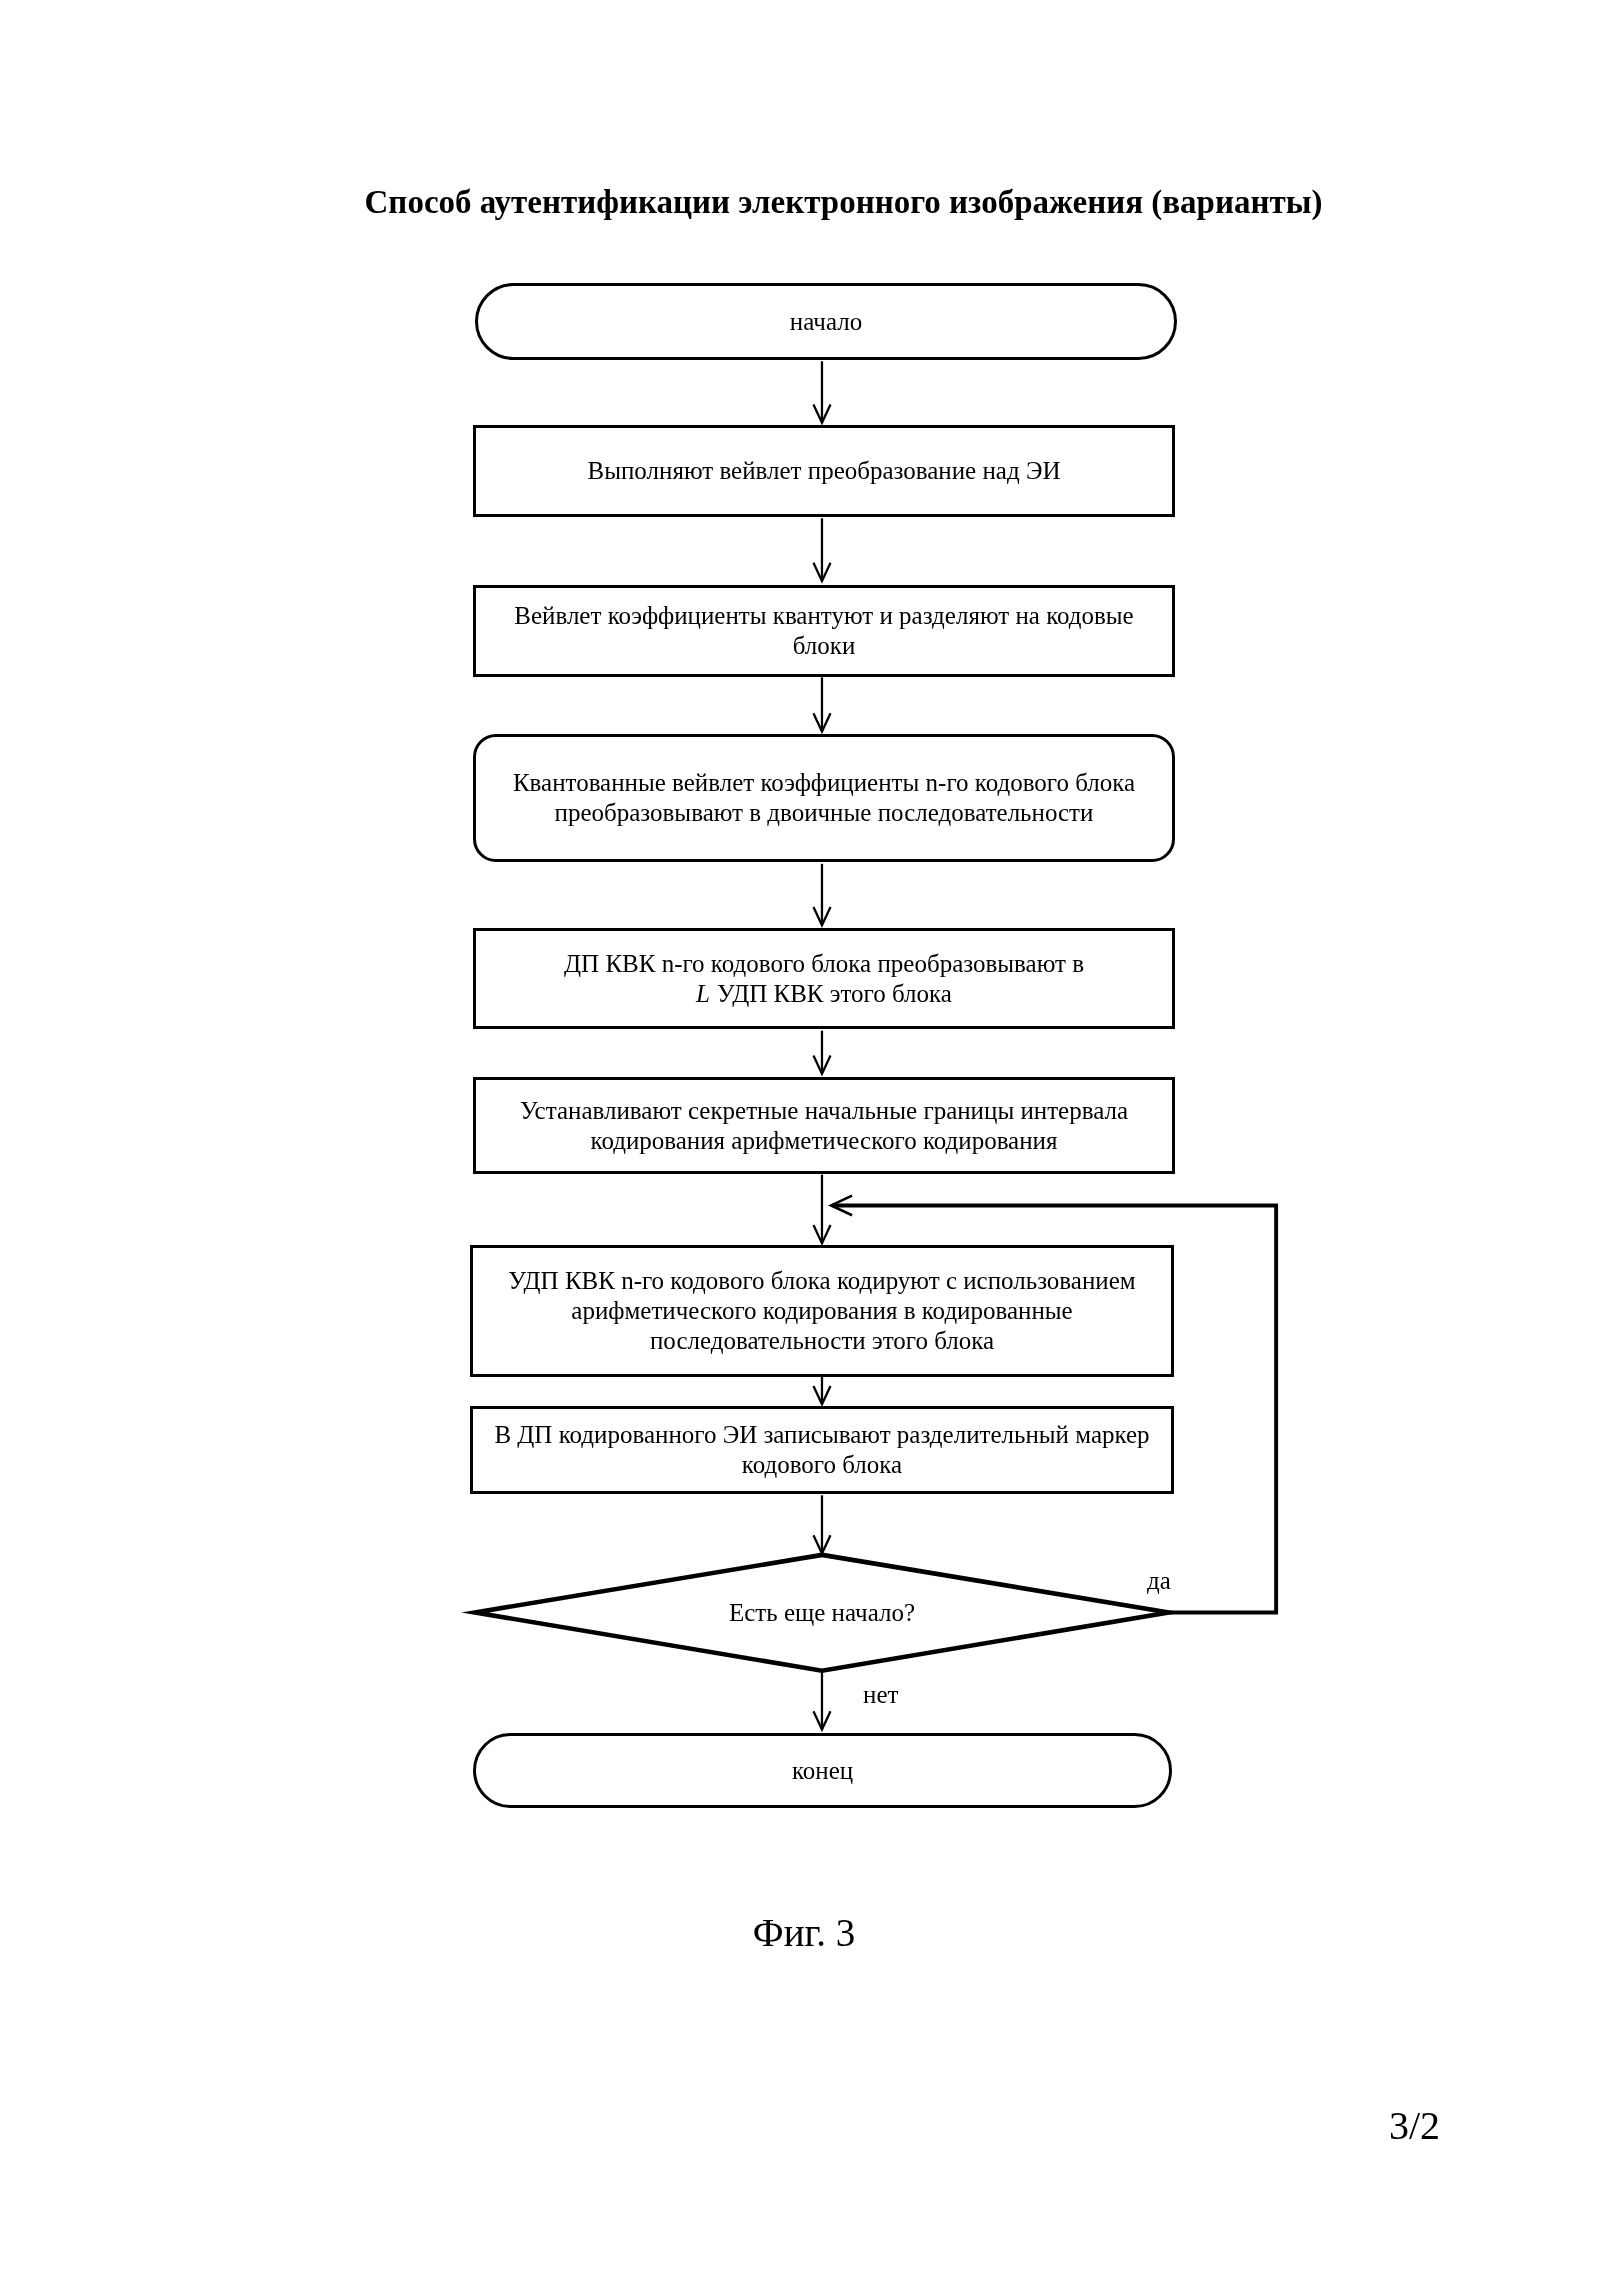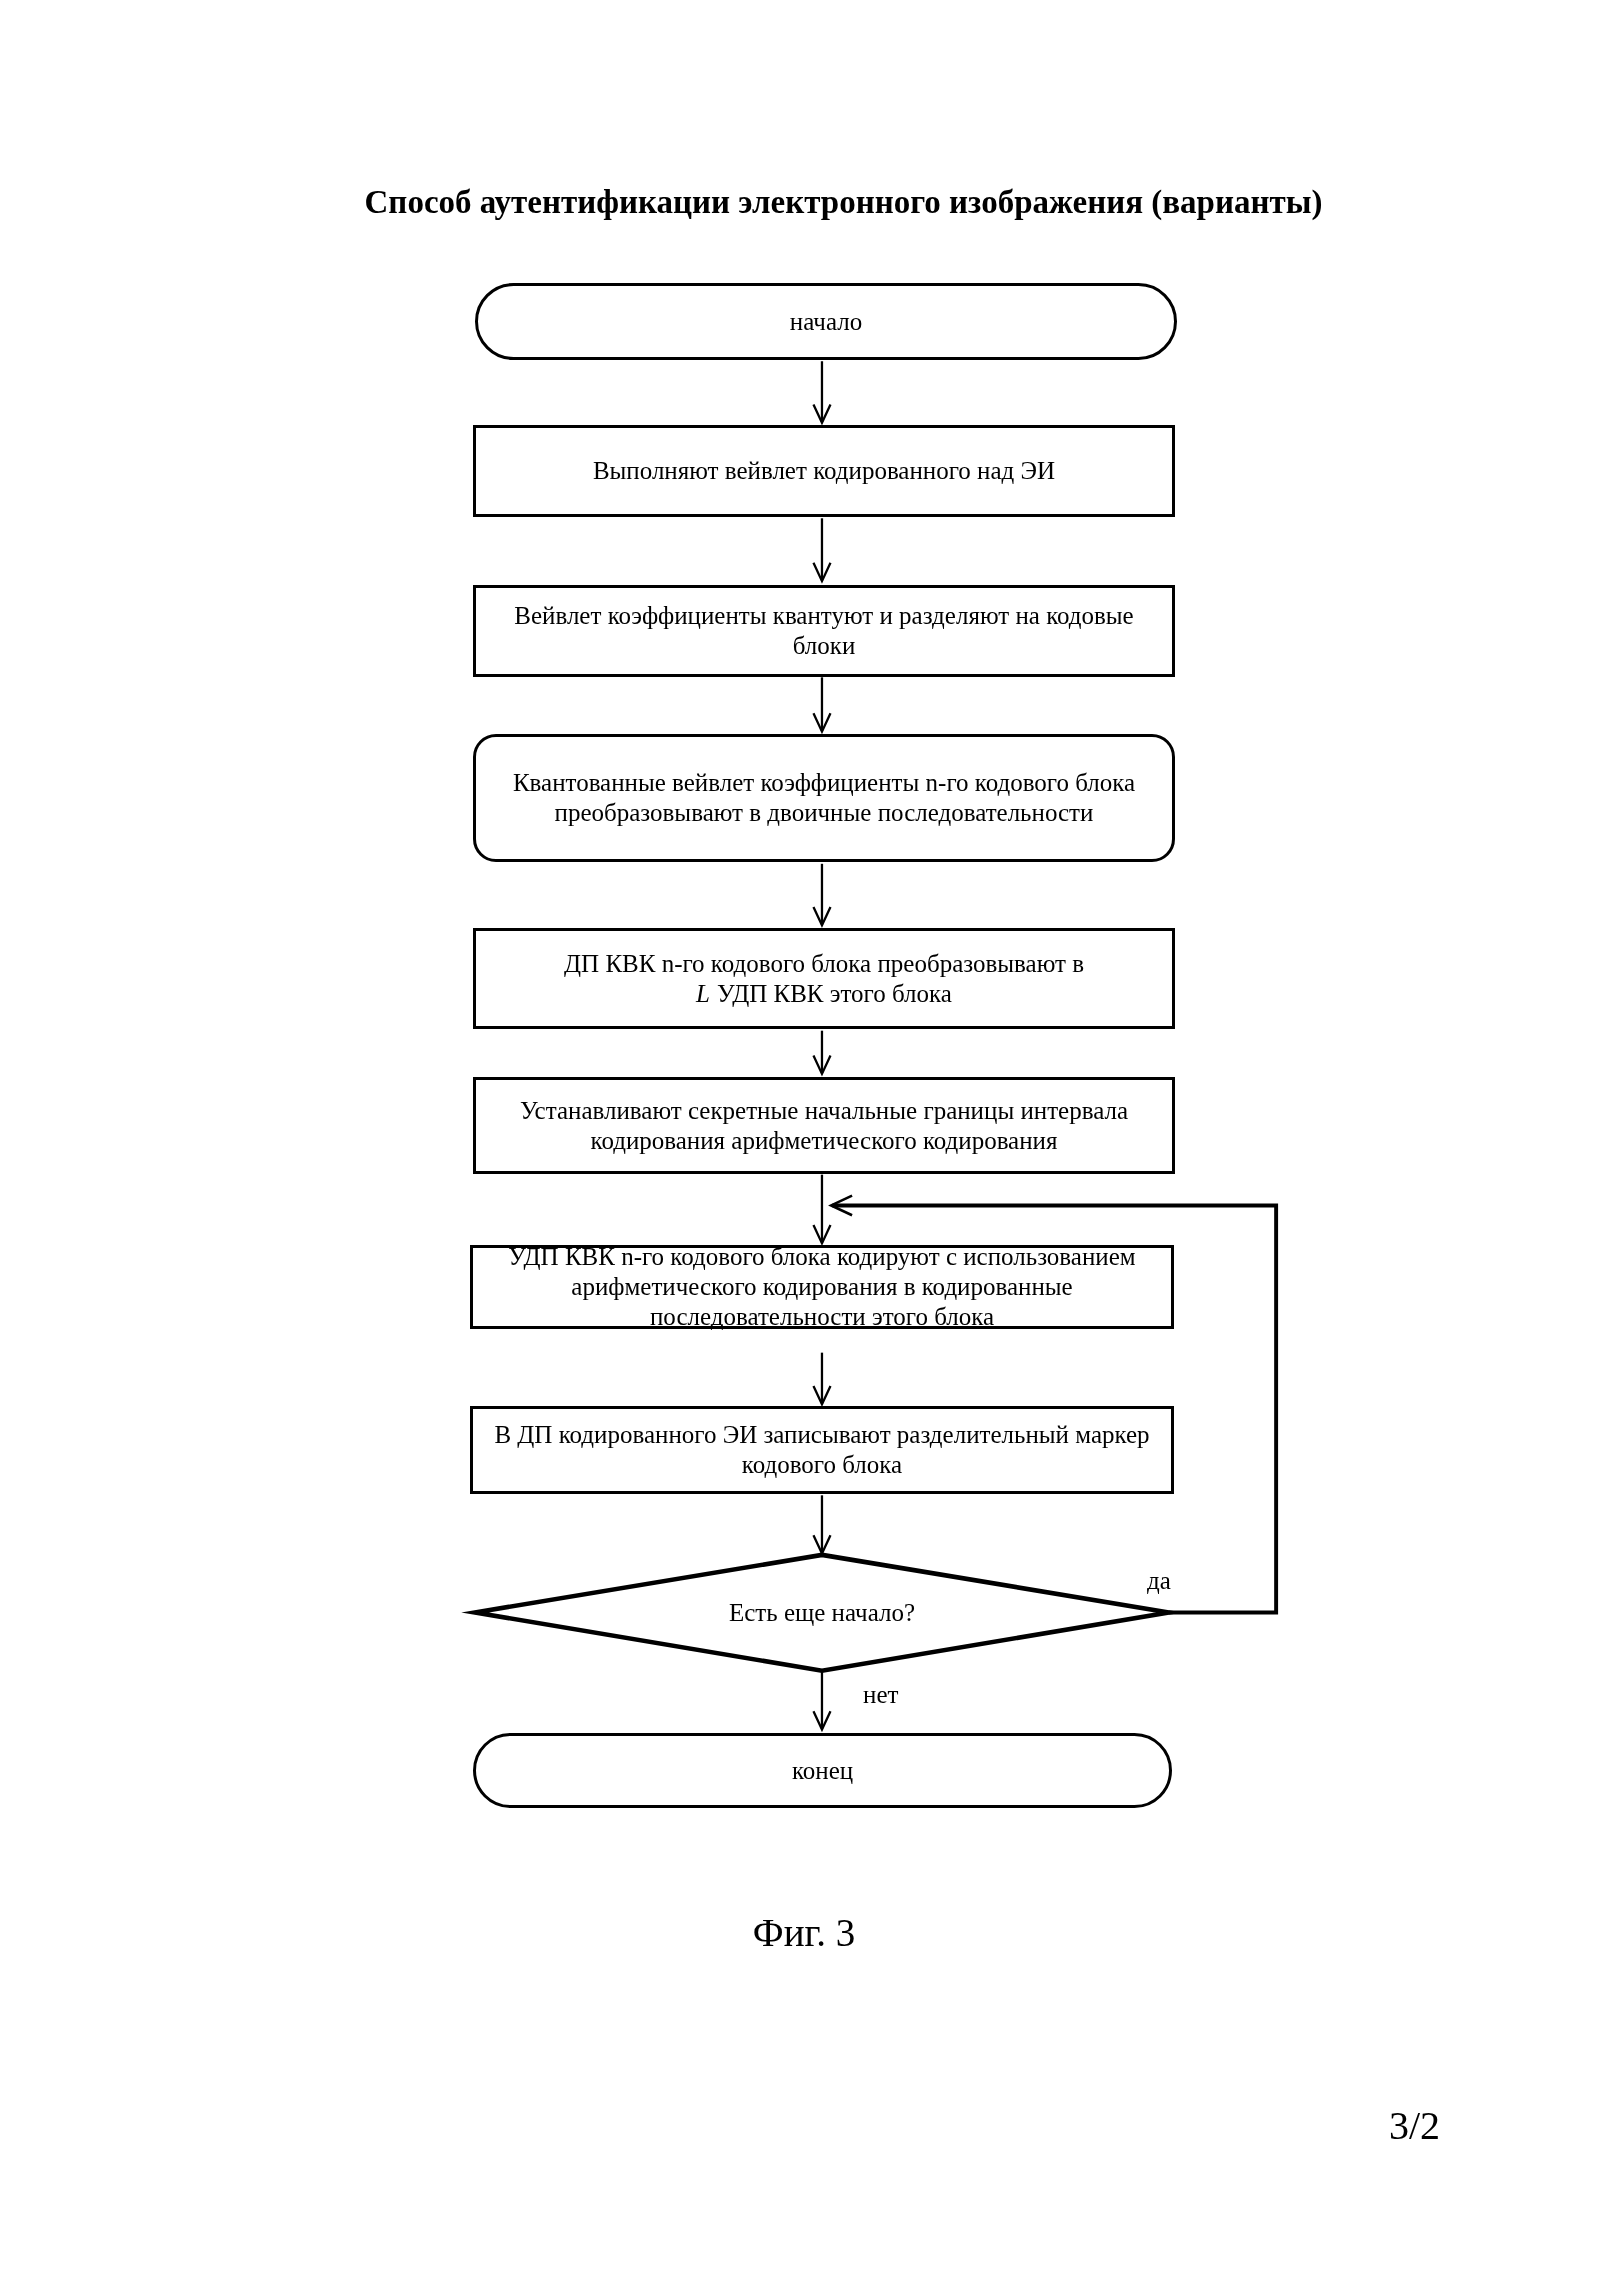--- a/index.html
+++ b/index.html
@@ -144,21 +144,21 @@
       <polyline points="1786,2464 1950,2464 1950,1842 1272,1842" stroke-width="6"></polyline>
       <polyline points="1302,1827 1270,1842 1302,1857" stroke-width="4"></polyline>
     </g>
   </svg>
 
   <div class="node oval" style="left:475px; top:283px; width:702px; height:77px;">
     <div class="bline">начало</div>
   </div>
 
   <div class="node" style="left:473px; top:425px; width:702px; height:92px;">
-    <div class="bline">Выполняют вейвлет кодированного над ЭИ</div>
+    <div class="bline">Выполняют вейвлет преобразование над ЭИ</div>
   </div>
 
   <div class="node" style="left:473px; top:585px; width:702px; height:92px;">
     <div class="bline">Вейвлет коэффициенты квантуют и разделяют на кодовые</div>
     <div class="bline">блоки</div>
   </div>
 
   <div class="node" style="left:473px; top:734px; width:702px; height:128px;border-radius:23px;">
     <div class="bline">Квантованные вейвлет коэффициенты n-го кодового блока</div>
     <div class="bline">преобразовывают в двоичные последовательности</div>
@@ -169,21 +169,21 @@
     <div class="bline">
       <span class="math-it">L</span><span>УДП КВК этого блока</span>
     </div>
   </div>
 
   <div class="node" style="left:473px; top:1077px; width:702px; height:97px;">
     <div class="bline">Устанавливают секретные начальные границы интервала</div>
     <div class="bline">кодирования арифметического кодирования</div>
   </div>
 
-  <div class="node" style="left:470px; top:1245px; width:704px; height:84px;">
+  <div class="node" style="left:470px; top:1245px; width:704px; height:132px;">
     <div class="bline">УДП КВК  n-го кодового  блока кодируют с использованием</div>
     <div class="bline">арифметического кодирования в кодированные</div>
     <div class="bline">последовательности этого блока</div>
   </div>
 
   <div class="node" style="left:470px; top:1406px; width:704px; height:88px;">
     <div class="bline">В ДП кодированного ЭИ записывают разделительный маркер</div>
     <div class="bline">кодового блока</div>
   </div>
 

